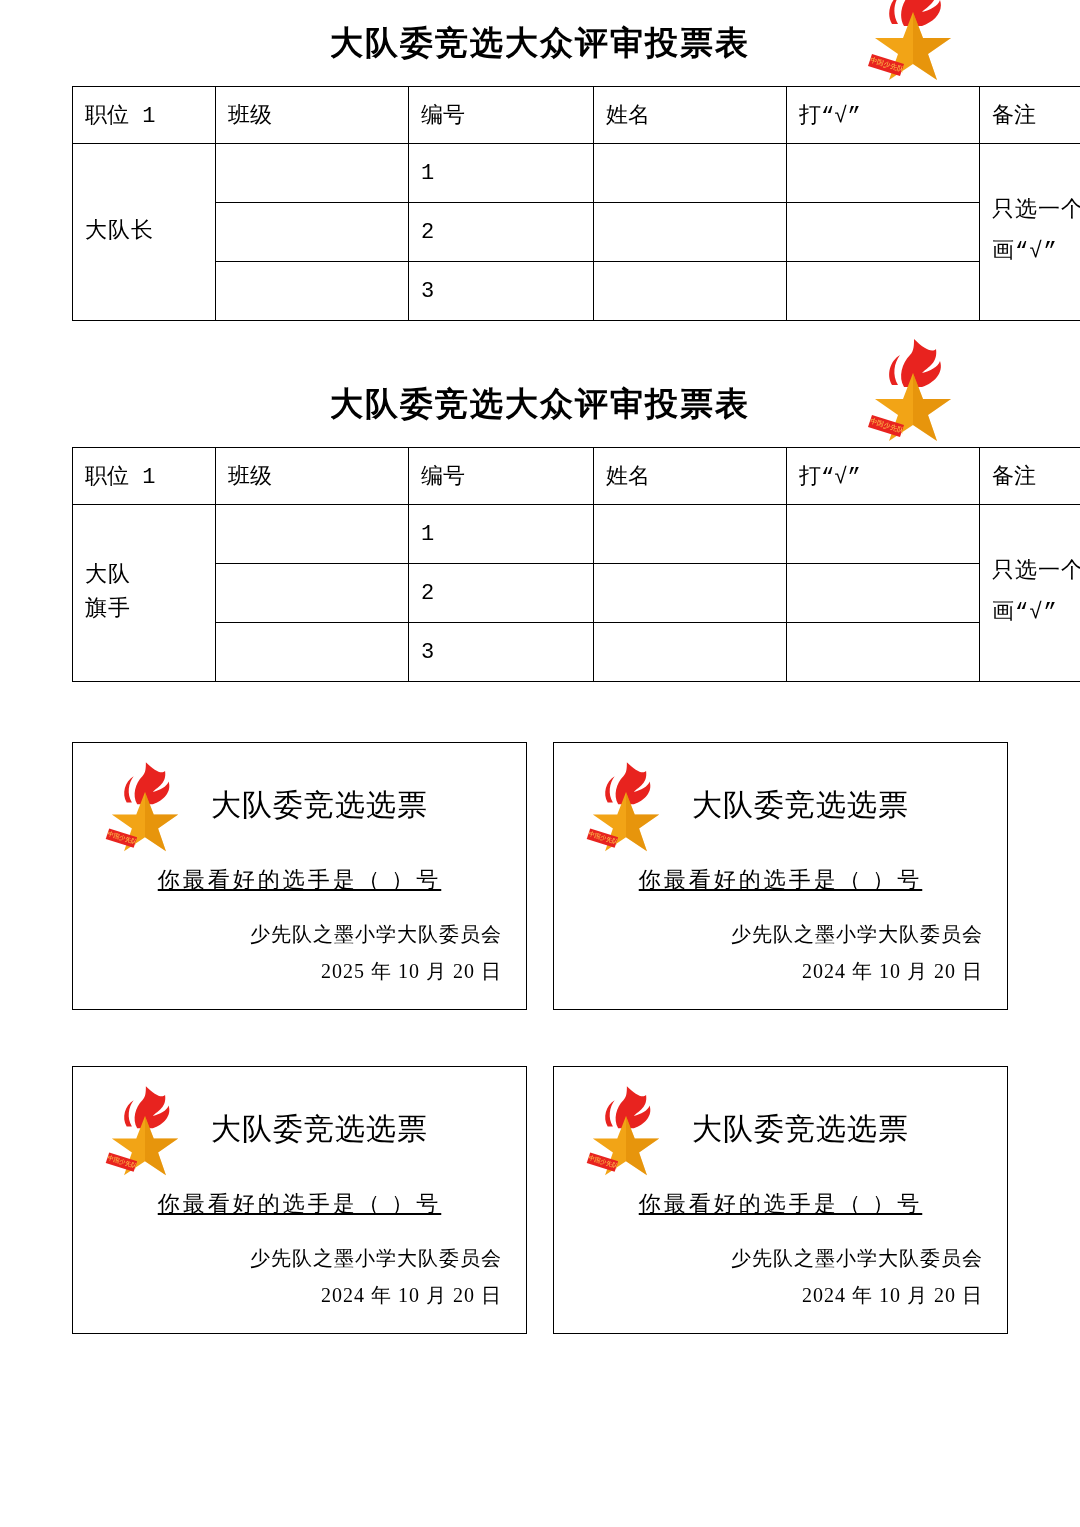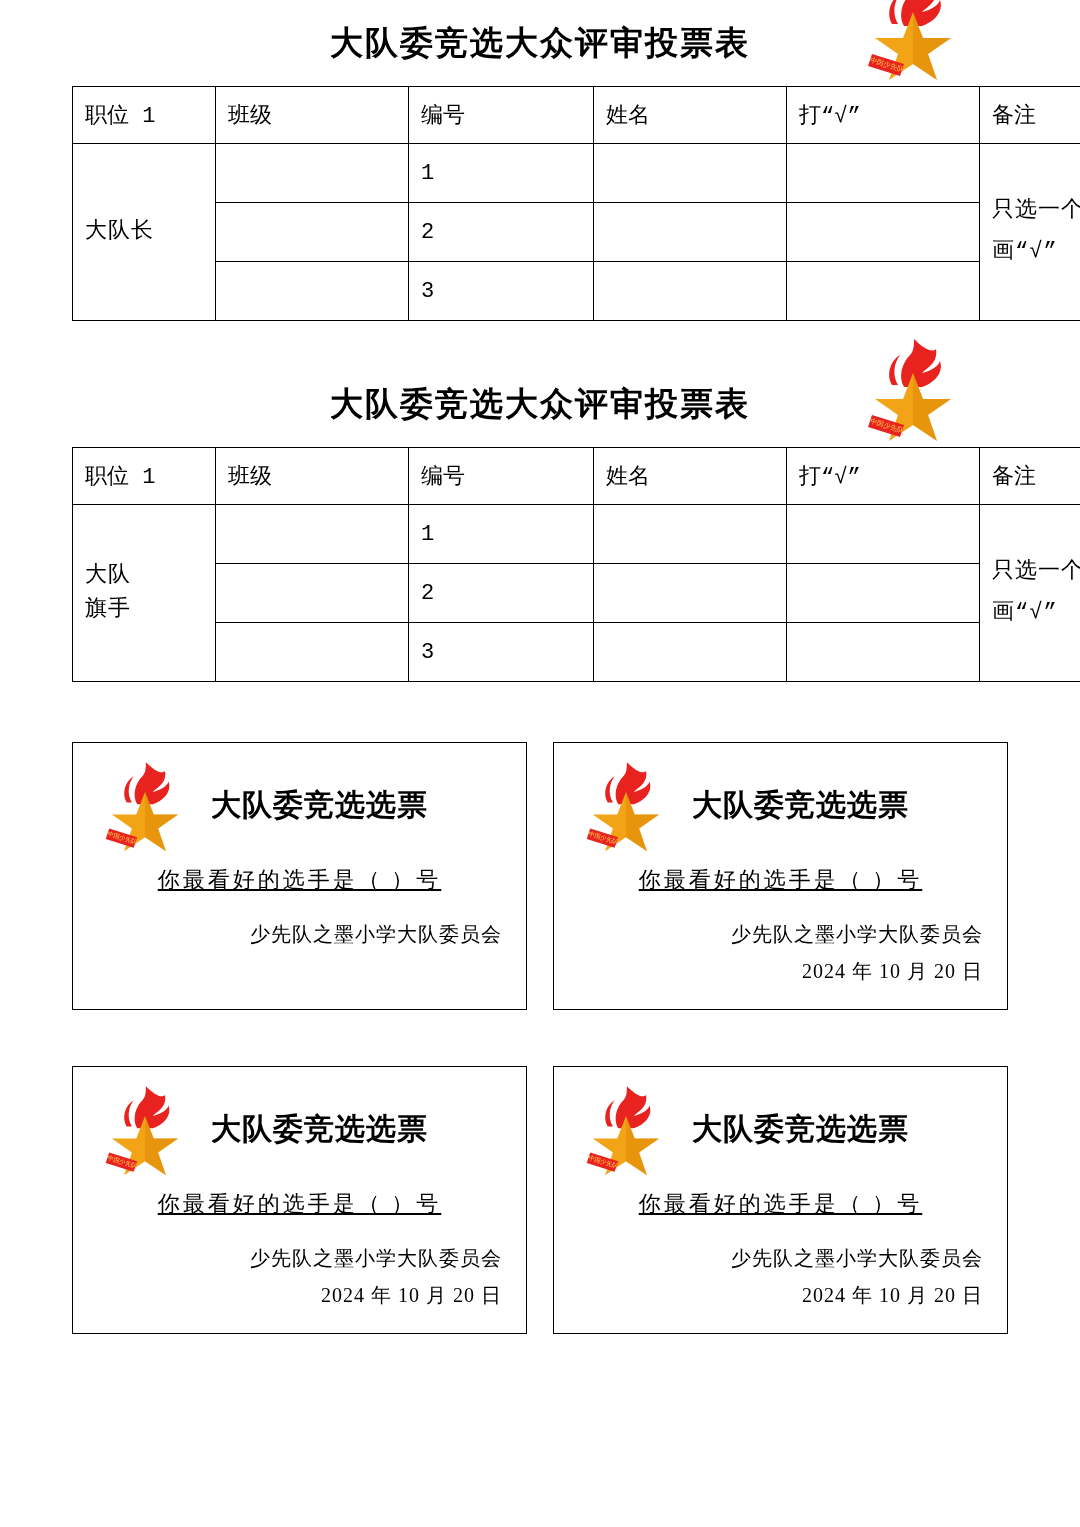--- a/index.html
+++ b/index.html
@@ -104,21 +104,21 @@
     padding: 14px 18px;
   }
   .ballot-head {
     display: flex;
     align-items: center;
     height: 96px;
   }
   .ballot-emblem { margin-left: 6px; margin-right: 8px; }
   .ballot-title {
     font-size: 30px;
-    font-weight: bold;
+    font-weight: normal;
     letter-spacing: 1px;
     font-family: "Liberation Serif", "DejaVu Serif", serif;
     margin-left: 10px;
   }
   .ballot-line {
     text-align: center;
     font-size: 22px;
     letter-spacing: 3px;
     margin-top: 12px;
     font-family: "Liberation Serif", "DejaVu Serif", serif;
@@ -278,20 +278,21 @@
             <polygon points="55,40 65,66 93,66 70,82 79,108 55,92 31,108 40,82 17,66 45,66" fill="#f2a416"></polygon>
             <polygon points="55,40 65,66 93,66 70,82 79,108 55,92" fill="#d98200" opacity="0.45"></polygon>
             <path d="M14 82 L46 92 L42 104 L10 94 Z" fill="#e8231f"></path>
             <text x="29" y="95" font-size="7" fill="#ffd24d" text-anchor="middle" transform="rotate(17 29 93)" font-family="'Liberation Sans', sans-serif">中国少先队</text>
           </svg>
         </span>
         <span class="ballot-title">大队委竞选选票</span>
       </div>
       <div class="ballot-line">你最看好的选手是（        ）号</div>
       <div class="ballot-org">少先队之墨小学大队委员会</div>
+      <div class="ballot-date">2025 年 10 月 20 日</div>
     </div>
 
     <div class="ballot">
       <div class="ballot-head">
         <span class="ballot-emblem emblem">
           <svg width="96" height="96" viewBox="0 0 110 110" aria-hidden="true">
             <path d="M56 6 C66 16 74 20 78 16 C80 30 70 34 64 40 C72 38 80 34 82 28 C86 40 76 50 64 54 L46 54 C40 44 44 30 52 22 C56 18 56 12 56 6 Z" fill="#e8231f"></path>
             <path d="M42 22 C36 30 34 42 40 52 L34 52 C28 42 32 28 42 22 Z" fill="#e8231f"></path>
             <polygon points="55,40 65,66 93,66 70,82 79,108 55,92 31,108 40,82 17,66 45,66" fill="#f2a416"></polygon>
             <polygon points="55,40 65,66 93,66 70,82 79,108 55,92" fill="#d98200" opacity="0.45"></polygon>

